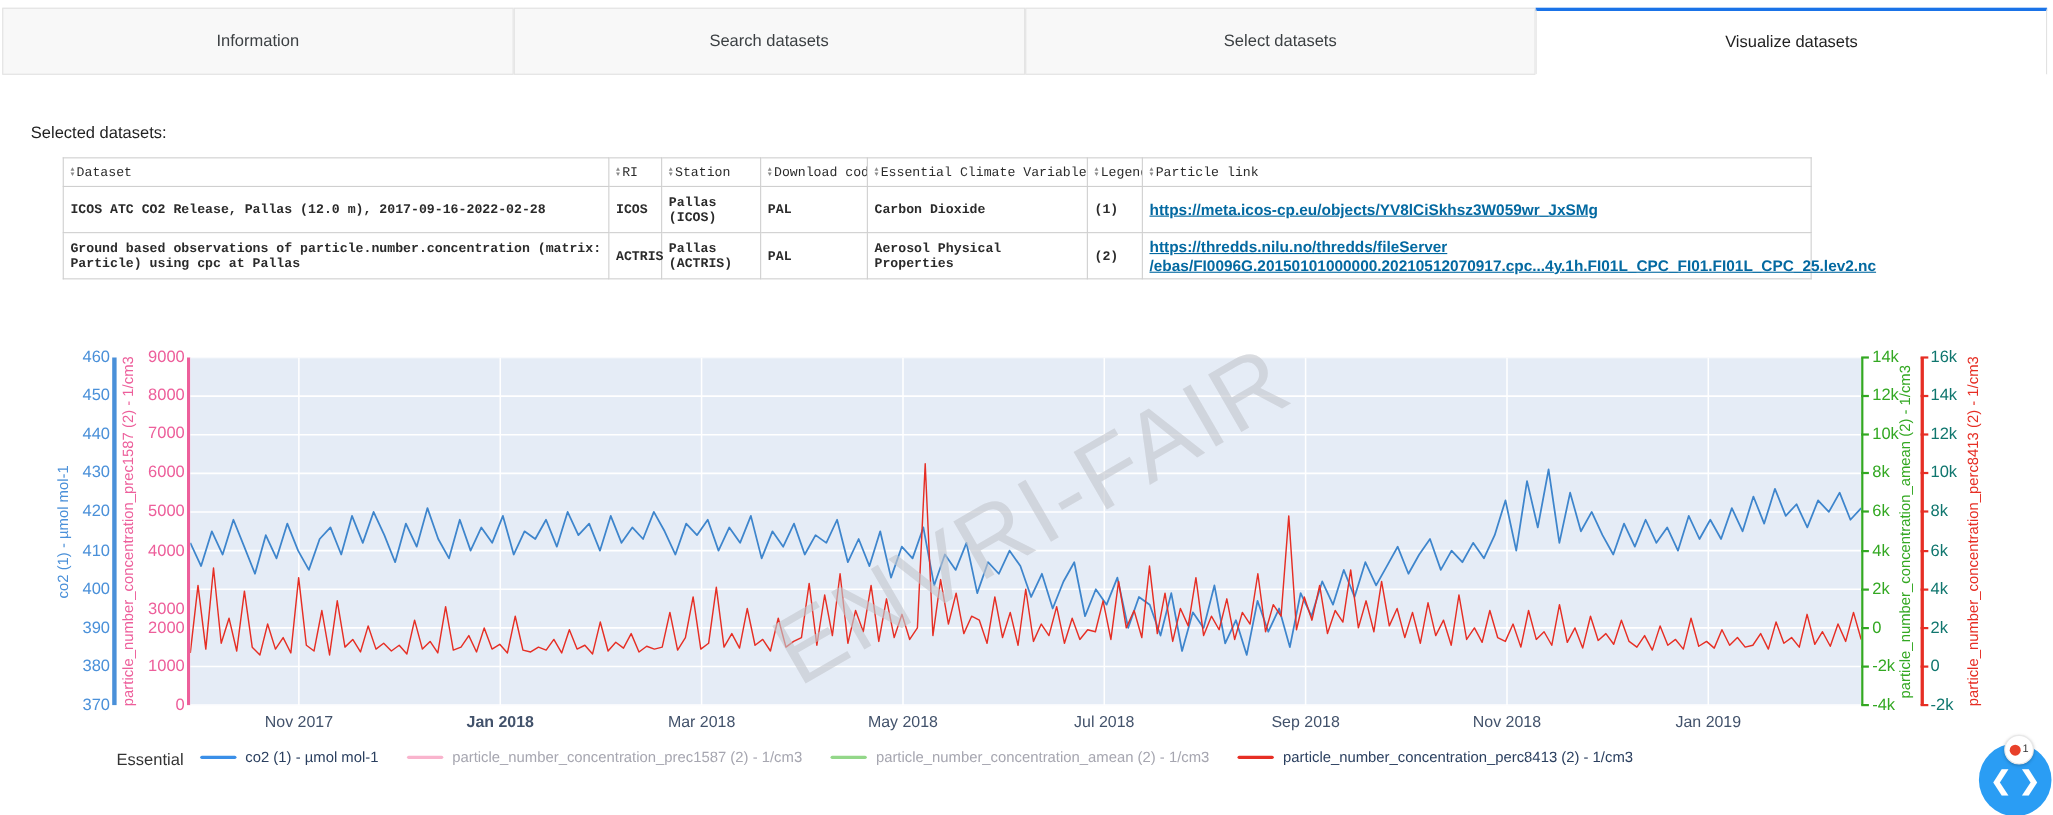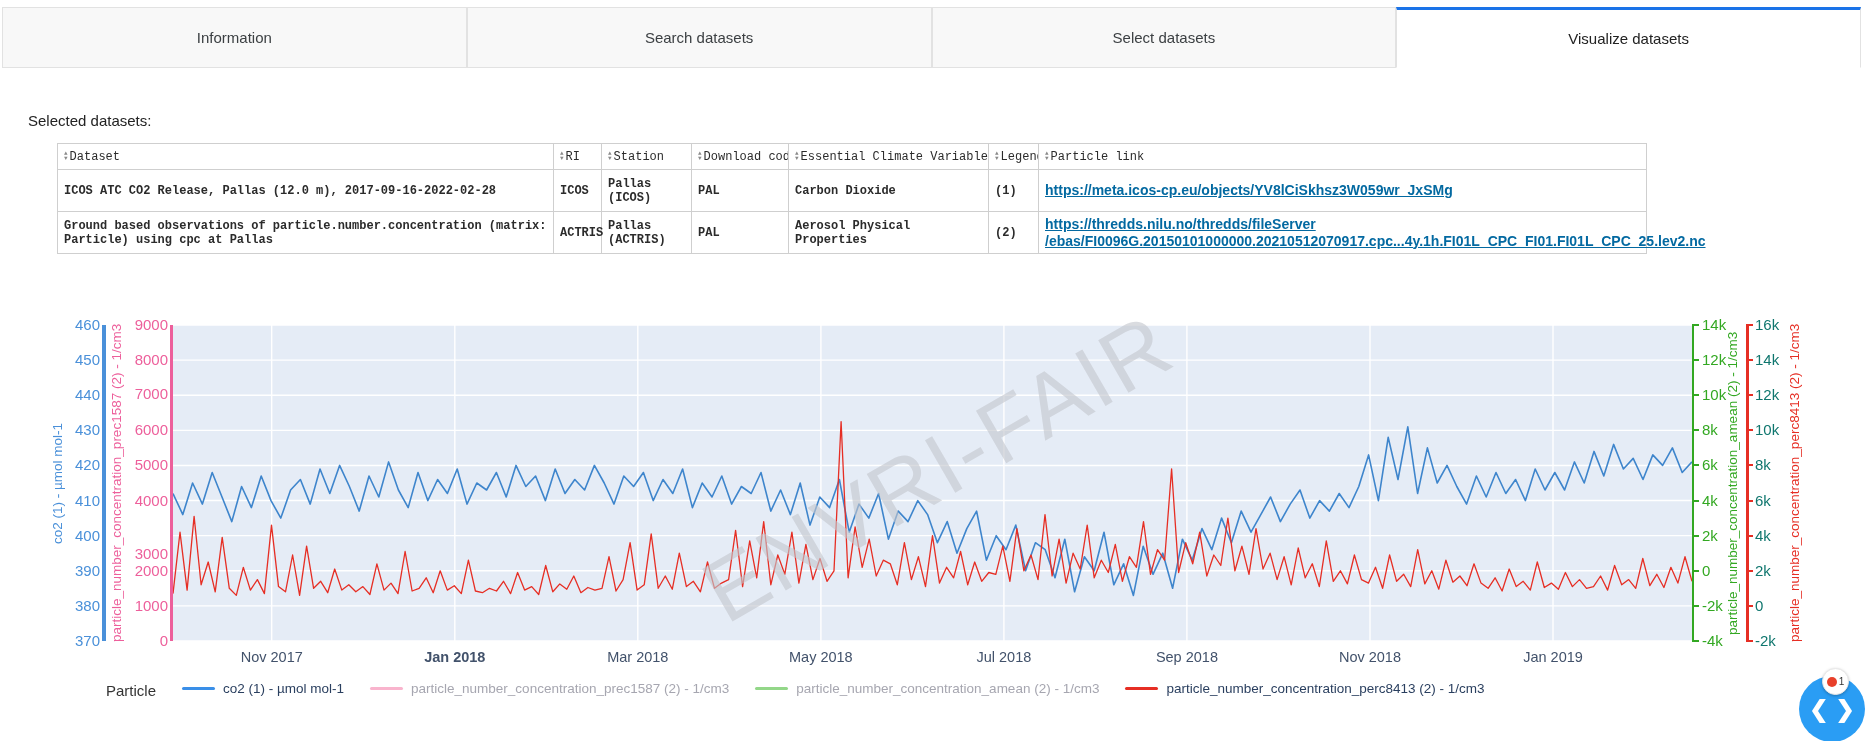--- a/index.html
+++ b/index.html
@@ -253,21 +253,21 @@
       <span style="left: 98.735px;">Nov 2017</span>
       <span style="left: 281.774px; font-weight: bold;">Jan 2018</span>
       <span style="left: 464.814px;">Mar 2018</span>
       <span style="left: 647.853px;">May 2018</span>
       <span style="left: 830.893px;">Jul 2018</span>
       <span style="left: 1013.93px;">Sep 2018</span>
       <span style="left: 1196.97px;">Nov 2018</span>
       <span style="left: 1380.01px;">Jan 2019</span>
     </div>
 
-  <div id="legend-title">Particle</div>
+  <div id="legend-title">Essential</div>
   <div id="legend">
       <div class="leg-item">
         <span class="leg-swatch" style="background: rgb(58, 143, 232);"></span>
         <span class="leg-label">co2 (1) - µmol mol-1</span>
       </div>
       <div class="leg-item dim">
         <span class="leg-swatch" style="background: rgb(249, 180, 205);"></span>
         <span class="leg-label">particle_number_concentration_prec1587 (2) - 1/cm3</span>
       </div>
       <div class="leg-item dim">

